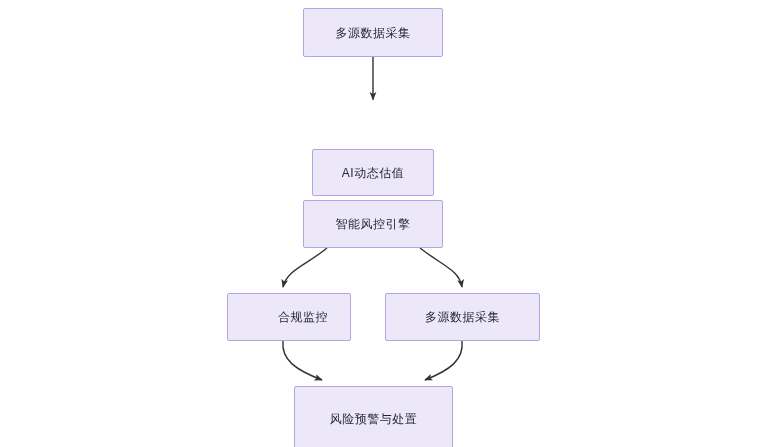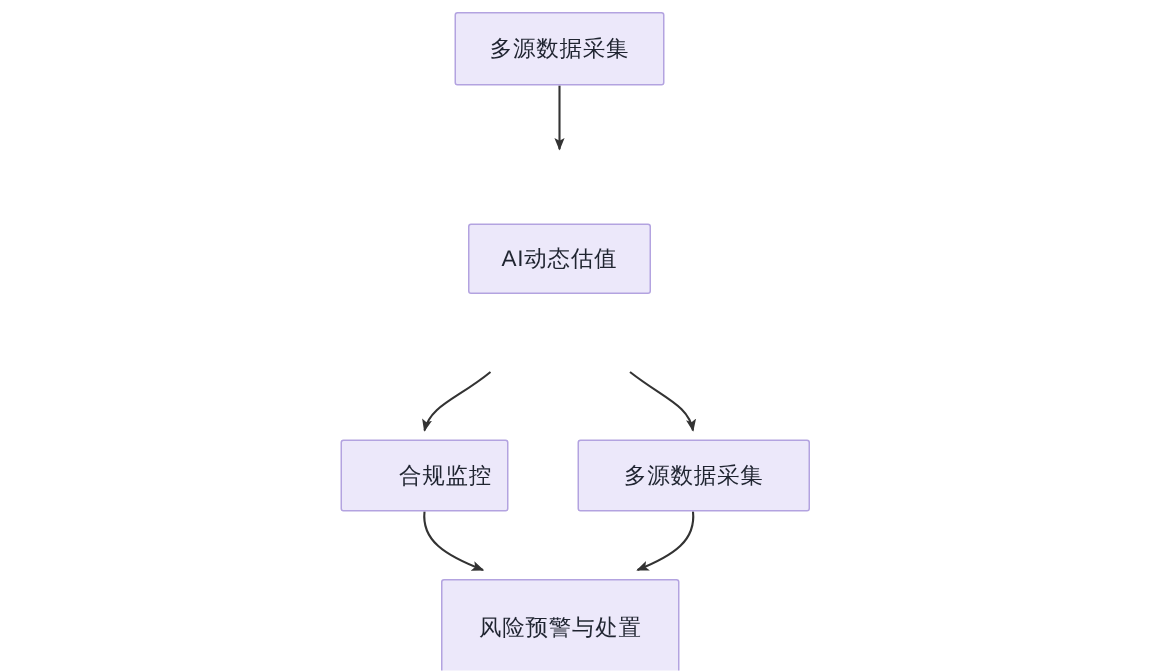--- a/index.html
+++ b/index.html
@@ -31,34 +31,34 @@
   .node {
     position: absolute;
     box-sizing: border-box;
     display: flex;
     align-items: center;
     justify-content: center;
     background: #ECE8FA;
     border: 1px solid #B3A3E0;
     border-radius: 2px;
     color: #1f2430;
-    font-size: 15px;
+    font-size: 12px;
     line-height: 1;
     letter-spacing: 0.5px;
     white-space: nowrap;
     z-index: 2;
   }
   .node-label {
     display: block;
   }
   
   #node-collect   { left: 303px; top: 8px;   width: 140px; height: 49px; }
   #node-valuation { left: 312px; top: 105px; width: 122px; height: 47px; margin-top: 44px; }
   #node-riskengine{ left: 303px; top: 200px; width: 140px; height: 48px; }
-  #node-compliance{ left: 227px; top: 293px; width: 112px; height: 48px; padding-left: 28px; }
+  #node-compliance{ left: 227px; top: 293px; width: 124px; height: 48px; padding-left: 28px; }
   #node-antifraud { left: 385px; top: 293px; width: 155px; height: 48px; }
   #node-alert     { left: 294px; top: 386px; width: 159px; height: 65px; text-align: center; }
 </style>
 </head>
 <body>
 
 <div id="diagram-canvas">
 
   <svg id="edge-layer" viewBox="0 0 768 447" width="768" height="447" xmlns="http://www.w3.org/2000/svg">
     <defs>
@@ -81,20 +81,23 @@
   </svg>
 
   <div class="node" id="node-collect">
     <span class="node-label">多源数据采集</span>
   </div>
 
   <div class="node" id="node-valuation">
     <span class="node-label">AI动态估值</span>
   </div>
 
+  <div class="node" id="node-riskengine">
+    <span class="node-label">智能风控引擎</span>
+  </div>
 
   <div class="node" id="node-compliance">
     <span class="node-label">合规监控</span>
   </div>
 
   <div class="node" id="node-antifraud">
     <span class="node-label">多源数据采集</span>
   </div>
 
   <div class="node" id="node-alert">

